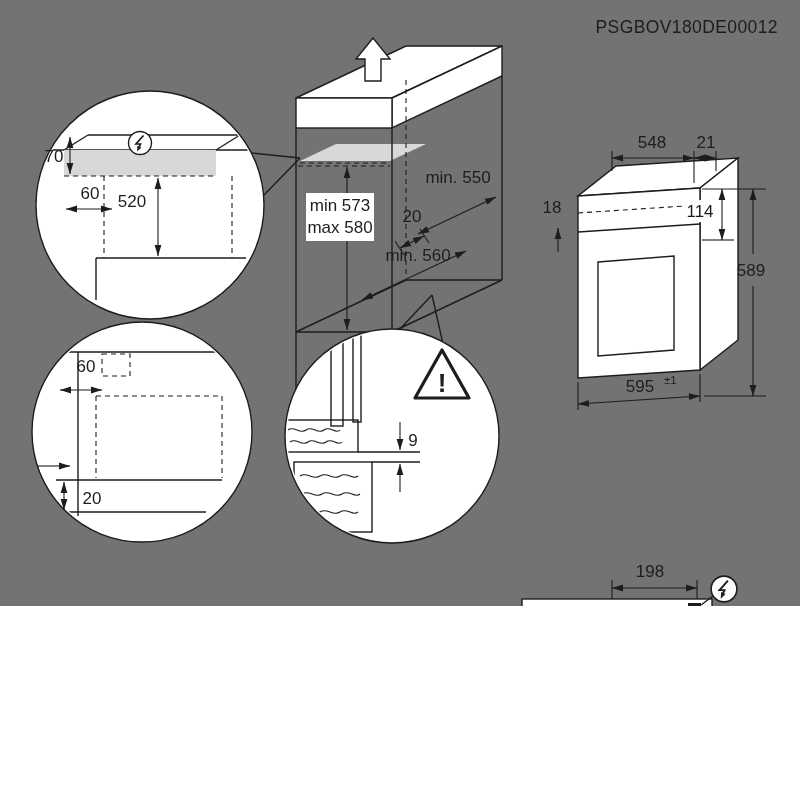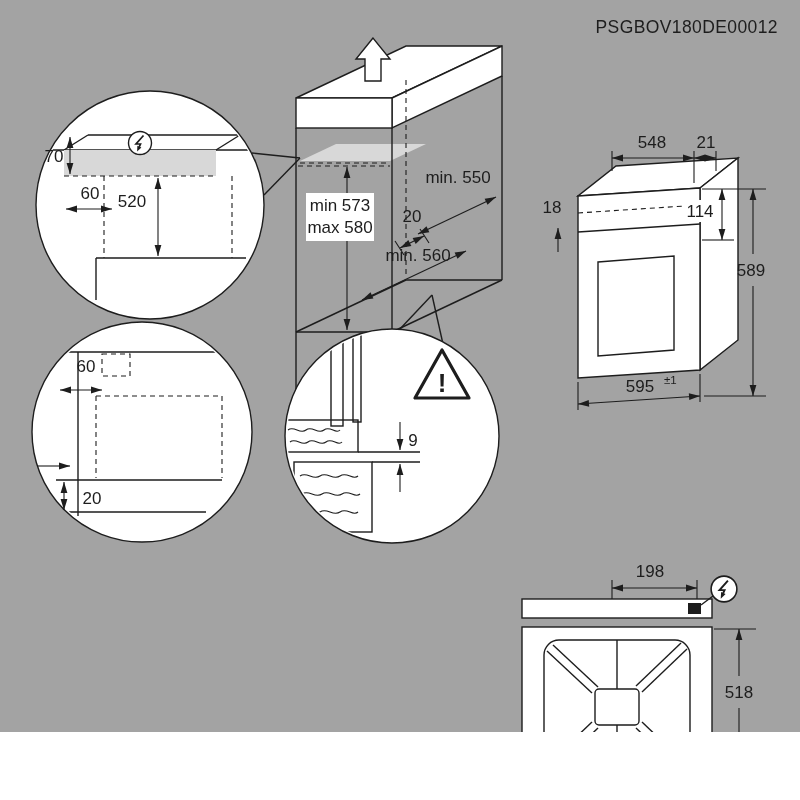--- a/index.html
+++ b/index.html
@@ -1,16 +1,16 @@
 <!DOCTYPE html>
 <html><head>
 <meta charset="utf-8">
 <style>
   html,body{margin:0;padding:0;background:#ffffff;}
-  #stage{position:relative;width:800px;height:732px;background:#a3a3a3;overflow:hidden;}
+  #stage{position:relative;width:800px;height:606px;background:#737373;overflow:hidden;}
   svg{display:block;}
   svg text{font-family:"Liberation Sans","DejaVu Sans",sans-serif;font-size:17px;fill:#1d1d1d;}
   .s{stroke:#1d1d1d;stroke-width:1.4;fill:none;stroke-linecap:butt;}
   .wf{fill:#ffffff;}
   .gf{fill:#d8d8d8;}
   .dsh{stroke-dasharray:5 4;}
   .dim{stroke:#1d1d1d;stroke-width:1.1;fill:none;}
   .sup{font-size:11.5px;}
   .warn{font-weight:bold;font-size:26px;}
   .code{font-size:17.5px;letter-spacing:.4px;}

